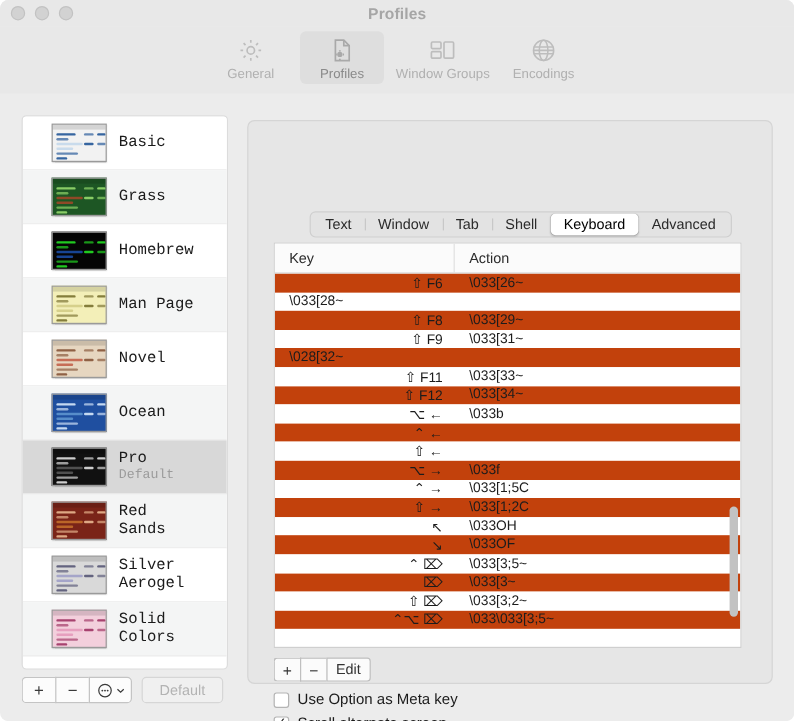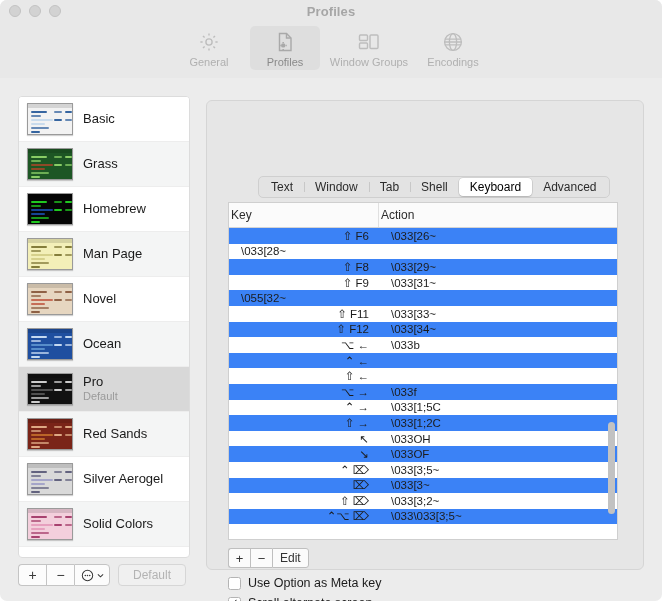--- a/index.html
+++ b/index.html
@@ -58,23 +58,24 @@
     position:absolute; left:18px; top:18px;
     width:172px; height:462px;
     background:#ffffff;
     border:1px solid #dcdcdc;
     border-radius:4px;
     overflow:hidden;
   }
   .plist { list-style:none; }
   .prow {
     display:flex; align-items:center; gap:10px;
-    height:45px; padding:0 8px;
+    height:45px; padding:0 24px;
     border-bottom:1px solid #ededed;
     background:#ffffff;
+    font-family:Liberation Mono, monospace;
   }
   .prow.alt { background:#f4f5f5; }
   .prow.sel { background:#d8d8d8; }
   .thumb {
     width:46px; height:32px; flex:none;
     border:1px solid #9a9a9a;
     position:relative; overflow:hidden;
     box-shadow:0 1px 1px rgba(0,0,0,0.18);
   }
   .thumb .tbar { position:absolute; left:0; right:0; top:0; height:4px; background:rgba(0,0,0,0.12); }
@@ -140,27 +141,27 @@
     background:#ffffff;
     border:1px solid #cfcfcf;
     overflow:hidden;
   }
   .thead {
     display:flex; height:25px; background:#fbfbfb;
     border-bottom:1px solid #d4d4d4;
   }
   .th {
     font-size:12px; color:#2c2c2c;
-    display:flex; align-items:center; padding-left:2px;
+    display:flex; align-items:center; padding-left:12px;
   }
   .th.key { width:150px; border-right:1px solid #e0e0e0; }
   .th.act { flex:1; }
   .tbody { position:relative; height:313px; overflow:hidden; }
   .tr { display:flex; height:15.6px; align-items:center; }
-  .tr.odd { background:#3b82f6; }
+  .tr.odd { background:#c2410c; }
   .tr.even { background:#ffffff; }
   .td-key {
     width:150px; text-align:right; padding-right:10px;
     font-size:11.5px; color:#1c1c1c; white-space:nowrap;
     font-family:"Liberation Sans", sans-serif;
   }
   .td-act {
     flex:1; padding-left:12px;
     font-size:11.5px; color:#1c1c1c; white-space:nowrap;
   }
@@ -497,21 +498,21 @@
           </div>
           <div class="tr odd">
             <div class="td-key">⇧ F8</div>
             <div class="td-act">\033[29~</div>
           </div>
           <div class="tr even">
             <div class="td-key">⇧ F9</div>
             <div class="td-act">\033[31~</div>
           </div>
           <div class="tr odd">
-            <div class="td-act">\055[32~</div>
+            <div class="td-act">\028[32~</div>
           </div>
           <div class="tr even">
             <div class="td-key">⇧ F11</div>
             <div class="td-act">\033[33~</div>
           </div>
           <div class="tr odd">
             <div class="td-key">⇧ F12</div>
             <div class="td-act">\033[34~</div>
           </div>
           <div class="tr even">

